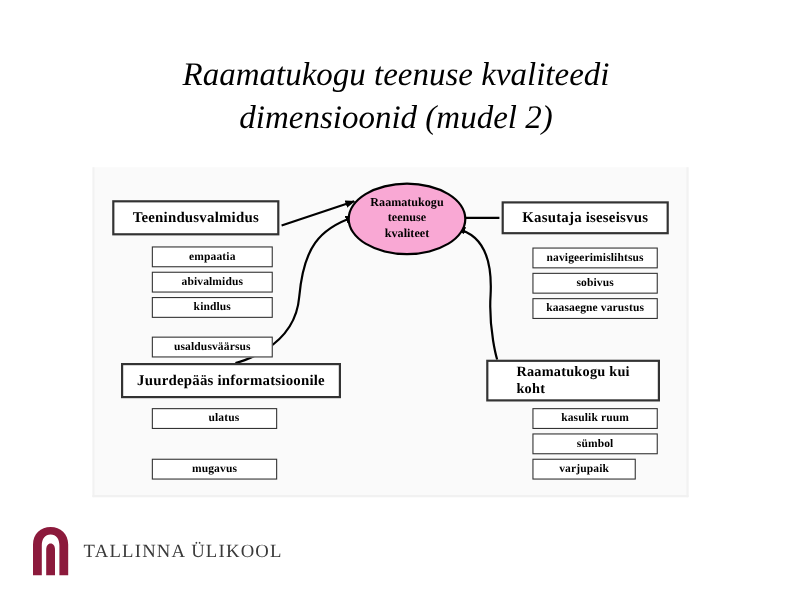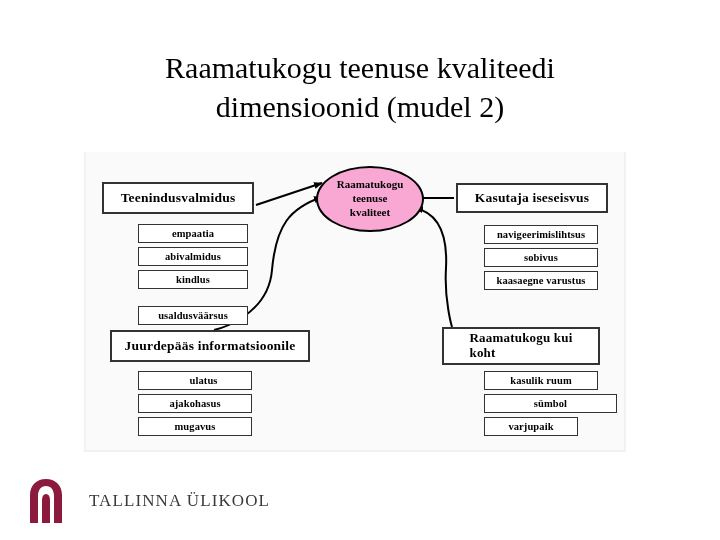--- a/index.html
+++ b/index.html
@@ -15,20 +15,21 @@
   
   .title{
     position:absolute;
     left:60px; top:48px; width:600px;
     text-align:center;
     font-family:"Liberation Serif", serif;
     font-size:30px;
     line-height:1.30;
     color:#000000;
     font-weight:400;
+    font-style:italic;
   }
   .title span{display:block;}
 
   
   .panel{
     position:absolute;
     left:86px; top:152px;
     width:540px; height:300px;
     background:#fafafa;
     box-shadow:0 0 0 0 transparent;
@@ -99,28 +100,28 @@
   
   #n-juurdepaas     {left:110px;top:330px;width:200px;height:32px;}
   #s-ulatus         {left:138px;top:371px;width:114px;height:19px;padding-left:17px;}
   #s-ajakohasus     {left:138px;top:394px;width:114px;height:19px;}
   #s-mugavus        {left:138px;top:417px;width:114px;height:19px;}
 
   
   #n-raamatukogukoht{left:442px;top:327px;width:158px;height:38px;
                      font-size:13px;line-height:1.15;}
   #s-kasulikruum    {left:484px;top:371px;width:114px;height:19px;}
-  #s-sumbol         {left:484px;top:394px;width:133px;height:19px;}
+  #s-sumbol         {left:484px;top:394px;width:114px;height:19px;}
   #s-varjupaik      {left:484px;top:417px;width:94px;height:19px;}
 
   
   .logo{
     position:absolute;
     left:28px; top:478px;
-    display:flex;align-items:center;gap:25px;
+    display:flex;align-items:center;gap:12px;
   }
   .logo-mark{width:36px;height:46px;display:block;}
   .logo-text{
     font-family:"Liberation Serif", serif;
     font-size:17px;
     letter-spacing:1.1px;
     color:#3a3a3a;
     white-space:nowrap;
   }
 </style>
@@ -171,21 +172,20 @@
       </div>
     </div>
 
     <div class="node main-node" id="n-kasutaja">Kasutaja iseseisvus</div>
     <div class="node sub-node" id="s-navigeerimis">navigeerimislihtsus</div>
     <div class="node sub-node" id="s-sobivus">sobivus</div>
     <div class="node sub-node" id="s-kaasaegne">kaasaegne varustus</div>
 
     <div class="node main-node" id="n-juurdepaas">Juurdepääs informatsioonile</div>
     <div class="node sub-node" id="s-ulatus">ulatus</div>
-    <div class="node sub-node" id="s-ajakohasus">ajakohasus</div>
     <div class="node sub-node" id="s-mugavus">mugavus</div>
 
     <div class="node main-node" id="n-raamatukogukoht">
       <div>
         <div>Raamatukogu kui</div>
         <div>koht</div>
       </div>
     </div>
     <div class="node sub-node" id="s-kasulikruum">kasulik ruum</div>
     <div class="node sub-node" id="s-sumbol">sümbol</div>

